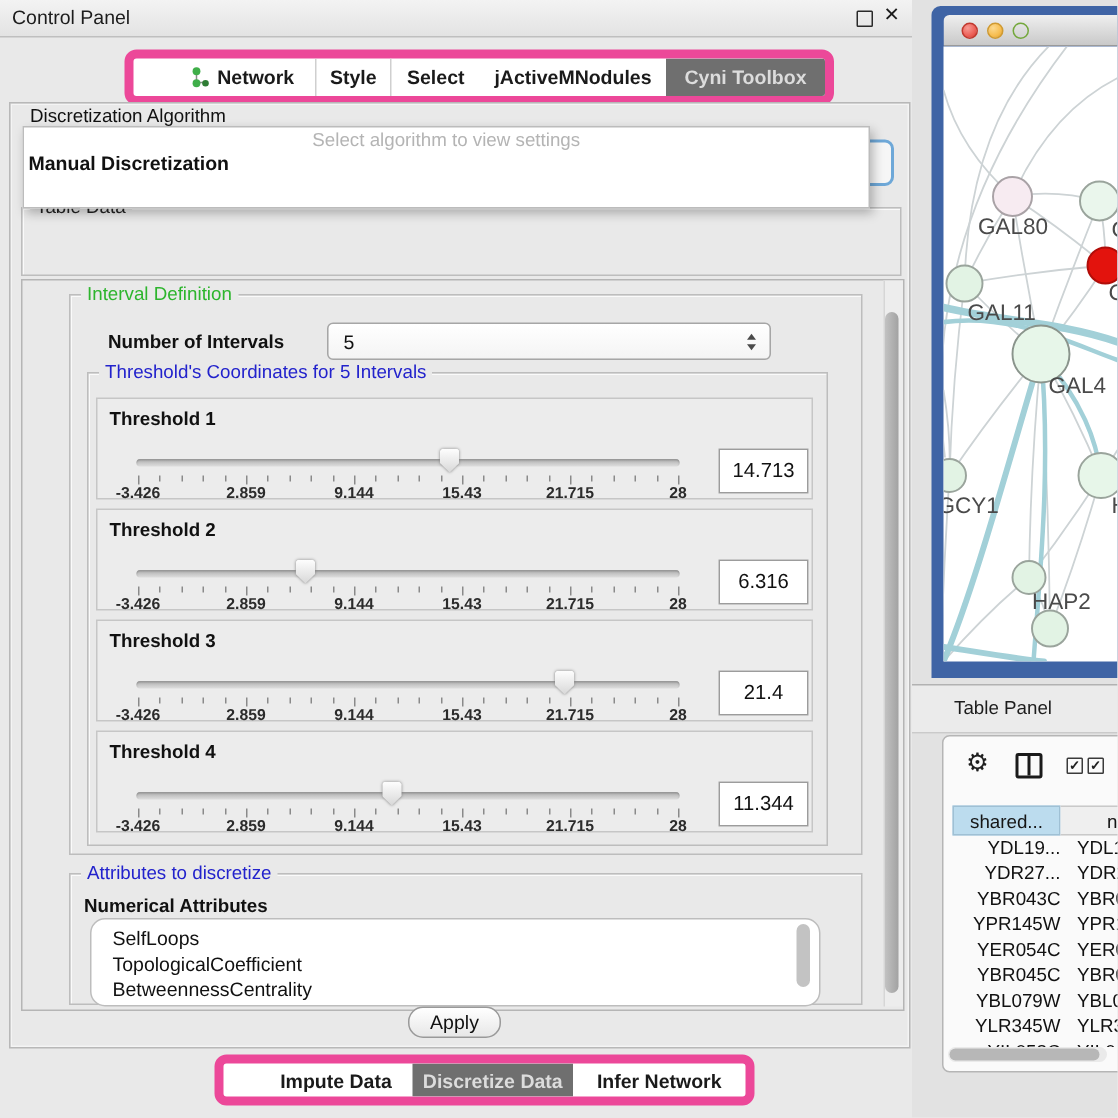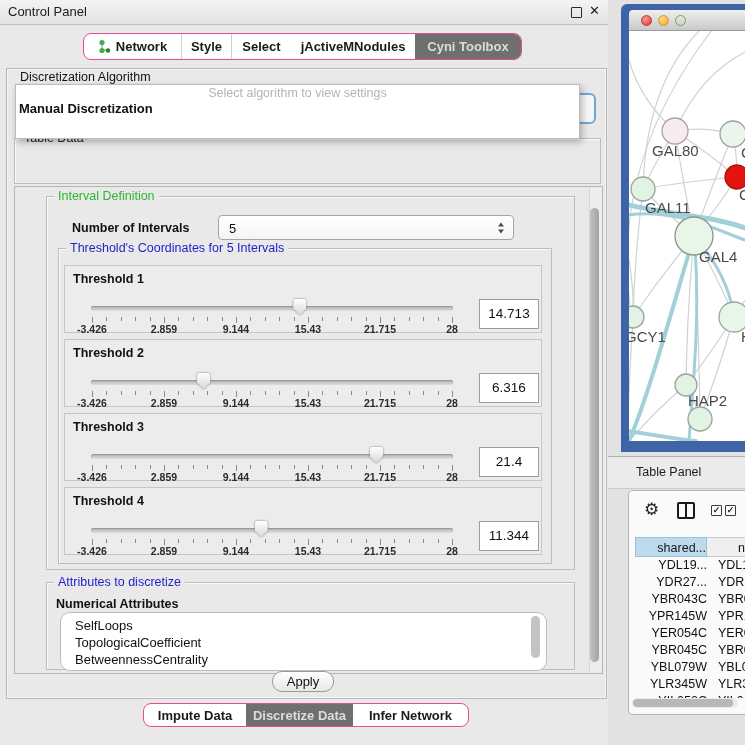--- a/index.html
+++ b/index.html
@@ -7,21 +7,21 @@
   #stage{position:absolute;left:0;top:0;width:745px;height:745px;overflow:hidden;}
   .abs{position:absolute;}
 
   
   .titlebar{left:0;top:0;width:608px;height:24px;background:linear-gradient(#f3f3f3,#e3e3e3);border-bottom:1px solid #bfbfbf;}
   .titlebar .t{position:absolute;left:8px;top:4px;font-size:13px;color:#1c1c1c;}
   .float-ic{position:absolute;left:571px;top:7px;width:9px;height:9px;border:1.6px solid #2a2a2a;border-radius:1px;}
   .close-ic{position:absolute;left:589px;top:3px;font-size:13px;font-weight:bold;color:#1a1a1a;font-family:"DejaVu Sans",sans-serif;}
 
   
-  .seg{display:flex;background:#fff;border:1px solid #ec4899;border-radius:8px;overflow:hidden;}
+  .seg{display:flex;background:#fff;border:6px solid #ec4899;border-radius:8px;overflow:hidden;padding-left:24px;}
   .seg .sg{display:flex;align-items:center;justify-content:center;font-size:13px;font-weight:bold;color:#1a1a1a;height:100%;box-sizing:border-box;}
   .seg .sg.sep{border-left:1px solid #cfcfcf;}
   .seg .sg.dark{background:#6f6f6f;color:#dcdcdc;}
   #tabbar{left:83px;top:33px;width:437px;height:25px;}
   #bottom-tabs{left:143px;top:703px;width:324px;height:22px;}
 
   .content-frame{left:6px;top:68px;width:599px;height:629px;border:1px solid #b8b8b8;box-shadow:inset 0 0 0 1px #f4f4f4;background:#e9e9e9;}
 
   .groupbox{border:1px solid #bdbdbd;box-shadow:1px 1px 0 #fafafa inset;background:#e9e9e9;}
   .gtitle{position:absolute;font-size:12.5px;background:#e9e9e9;padding:0 4px;white-space:nowrap;}
@@ -74,21 +74,21 @@
   .net-canvas{left:629px;top:31px;width:116px;height:410px;background:#fff;overflow:hidden;}
 
   .tp-bar{left:608px;top:456px;width:137px;height:31px;background:#ebebeb;border-top:1px solid #b2b2b2;border-bottom:1px solid #cacaca;}
   .tp-bar .t{position:absolute;left:28px;top:8px;font-size:12.5px;color:#1c1c1c;}
   .tp-body{left:628px;top:490px;width:130px;height:223px;background:#fafafa;border:1px solid #b5b5b5;border-radius:5px 0 0 5px;overflow:hidden;}
   .gear{position:absolute;left:15px;top:8px;font-size:17px;color:#1f1f1f;font-family:"DejaVu Sans",sans-serif;}
   .splitic{position:absolute;left:48px;top:11px;width:14px;height:13px;border:2px solid #1a1a1a;border-radius:2px;}
   .splitic:before{content:"";position:absolute;left:5.5px;top:0;width:2px;height:13px;background:#1a1a1a;}
   .cb{position:absolute;top:14px;width:9px;height:9px;border:1.5px solid #3a3a3a;border-radius:1px;font-size:9px;line-height:9px;font-weight:bold;color:#222;text-align:center;}
   .tp-h{position:absolute;top:46px;height:20px;box-sizing:border-box;font-size:12.5px;color:#151515;text-align:center;line-height:20px;}
-  #tp-col1{left:6px;width:72px;background:#bcdcee;border:1px solid #9fc0d4;text-align:right;}
+  #tp-col1{left:6px;width:72px;background:#bcdcee;border:1px solid #9fc0d4;}
   #tp-col2{left:78px;width:72px;background:#efefef;border:1px solid #c9c9c9;border-left:none;text-align:left;padding-left:31px;}
   #tp-rows{position:absolute;left:0;top:67px;width:130px;height:140px;overflow:hidden;}
   .tp-row{position:absolute;left:0;width:160px;height:17px;font-size:12.5px;color:#111;}
   .tp-row .c1{position:absolute;left:6px;width:72px;text-align:right;}
   .tp-row .c2{position:absolute;left:89px;white-space:nowrap;}
   .hscroll{left:632px;top:698px;width:106px;height:10px;background:#eaeaea;border-radius:5px;}
   .hthumb{left:633px;top:699px;width:100px;height:8px;background:#b7b7b7;border-radius:4px;}
 
   .lbl{font-size:12.5px;color:#111;white-space:nowrap;}
   .bold{font-weight:bold;}

